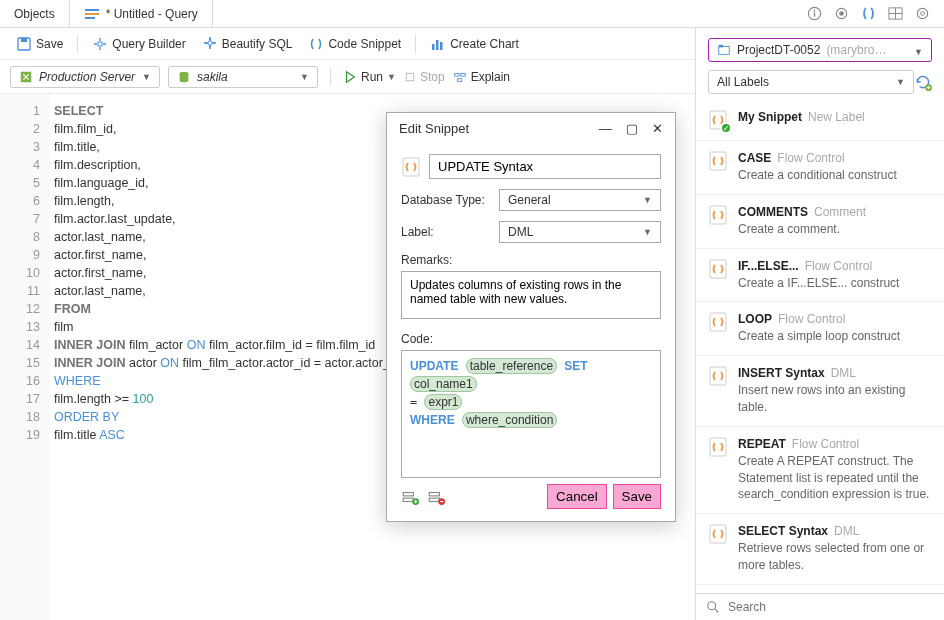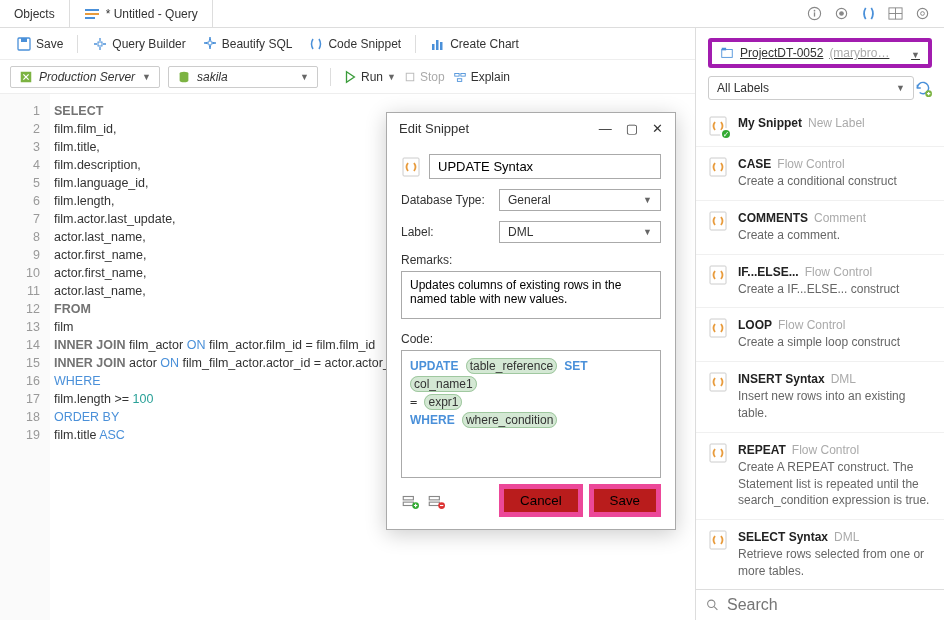--- a/index.html
+++ b/index.html
@@ -20,49 +20,49 @@
 .conn-dd.db { width: 150px; }
 .run-btn { display: flex; align-items: center; gap: 4px; cursor: pointer; color: #333; }
 .editor { flex: 1; display: flex; overflow: hidden; font-family: Consolas, Monaco, monospace; font-size: 12.5px; }
 .gutter { width: 50px; text-align: right; padding: 8px 10px 8px 4px; color: #999; background: #fafafa; line-height: 18px; }
 .code { flex: 1; padding: 8px 4px; line-height: 18px; white-space: pre; }
 .kw { color: #737373; font-weight: 600; }
 .kw2 { color: #4a90d9; }
 .num { color: #2aa198; }
 .right { width: 248px; display: flex; flex-direction: column; background: #fff; }
 .right-head { padding: 10px 12px 6px; display: flex; flex-direction: column; gap: 8px; }
-.proj-dd { display: flex; align-items: flex-end; gap: 6px; border: 4px solid #a21caf; border-radius: 3px; padding: 4px 8px; cursor: pointer; text-decoration: underline; }
+.proj-dd { display: flex; align-items: flex-end; gap: 6px; border: 1px solid #a21caf; border-radius: 3px; padding: 4px 8px; cursor: pointer; }
 .label-row { display: flex; gap: 0; align-items: center; }
 .label-dd { flex: 1; border: 1px solid #ccc; border-radius: 3px; padding: 4px 8px; display: flex; align-items: center; justify-content: space-between; cursor: pointer; }
 .snip-list { flex: 1; overflow-y: auto; }
 .snip { display: flex; gap: 10px; padding: 10px 12px; border-bottom: 1px solid #f0f0f0; cursor: pointer; }
 .snip-icon { width: 20px; height: 20px; flex-shrink: 0; position: relative; }
 .snip-content { flex: 1; }
 .snip-title { font-weight: 600; color: #222; display: inline; }
 .snip-cat { color: #aaa; margin-left: 6px; }
 .snip-desc { color: #666; margin-top: 2px; line-height: 1.4; }
 .search-box { border-top: 1px solid #ddd; padding: 6px 10px; display: flex; align-items: center; gap: 8px; color: #888; }
-.search-box input { border: none; outline: none; flex: 1; font-size: 16px; }
+.search-box input { border: none; outline: none; flex: 1; font-size: 12px; }
 
 .dialog { position: absolute; left: 386px; top: 112px; width: 290px; background: #fff; border: 1px solid #aaa; box-shadow: 0 4px 20px rgba(0,0,0,0.2); }
 .dlg-title { display: flex; align-items: center; padding: 8px 12px; font-size: 13px; }
 .dlg-title-buttons { margin-left: auto; display: flex; gap: 14px; }
 .dlg-body { padding: 10px 14px 12px; }
 .dlg-row { display: flex; align-items: center; gap: 8px; margin-bottom: 10px; }
 .dlg-input { flex: 1; border: 1px solid #aaa; padding: 4px 8px; font-size: 13px; }
 .dlg-label { width: 90px; }
 .dlg-select { flex: 1; border: 1px solid #aaa; padding: 3px 8px; display: flex; justify-content: space-between; align-items: center; cursor: pointer; }
 .dlg-textarea { width: 100%; border: 1px solid #aaa; padding: 6px 8px; font-size: 12px; height: 48px; resize: none; font-family: inherit; }
 .dlg-code { width: 100%; border: 1px solid #aaa; padding: 6px 8px; font-size: 12px; height: 128px; font-family: Consolas, Monaco, monospace; line-height: 1.5; }
 .code-kw { color: #4a90d9; font-weight: 600; }
 .code-ph { background: #d4e8d4; border: 1px solid #a0c8a0; padding: 0 3px; border-radius: 8px; }
 .dlg-footer { display: flex; align-items: center; padding: 6px 0 0; }
 .dlg-footer-icons { display: flex; gap: 8px; }
 .dlg-buttons { margin-left: auto; display: flex; gap: 6px; }
-.dlg-btn { border: 5px solid #ec4899; background: #b91c1c; padding: 4px 16px; cursor: pointer; }
+.dlg-btn { border: 1px solid #ec4899; background: #f9a8d4; padding: 4px 8px; cursor: pointer; }
 .chev { font-size: 9px; color: #666; }
 .green-badge { position:absolute; right:-4px; bottom:-4px; width:12px; height:12px; background:#3a3; border-radius:50%; border:2px solid #fff; display:flex; align-items:center; justify-content:center; color:#fff; font-size:8px; }
 
 svg.snippet-svg { width: 20px; height: 20px; }
 svg.snippet-svg-sm { width: 16px; height: 16px; }
 </style>
 </head>
 <body>
 
 <div class="topbar">

